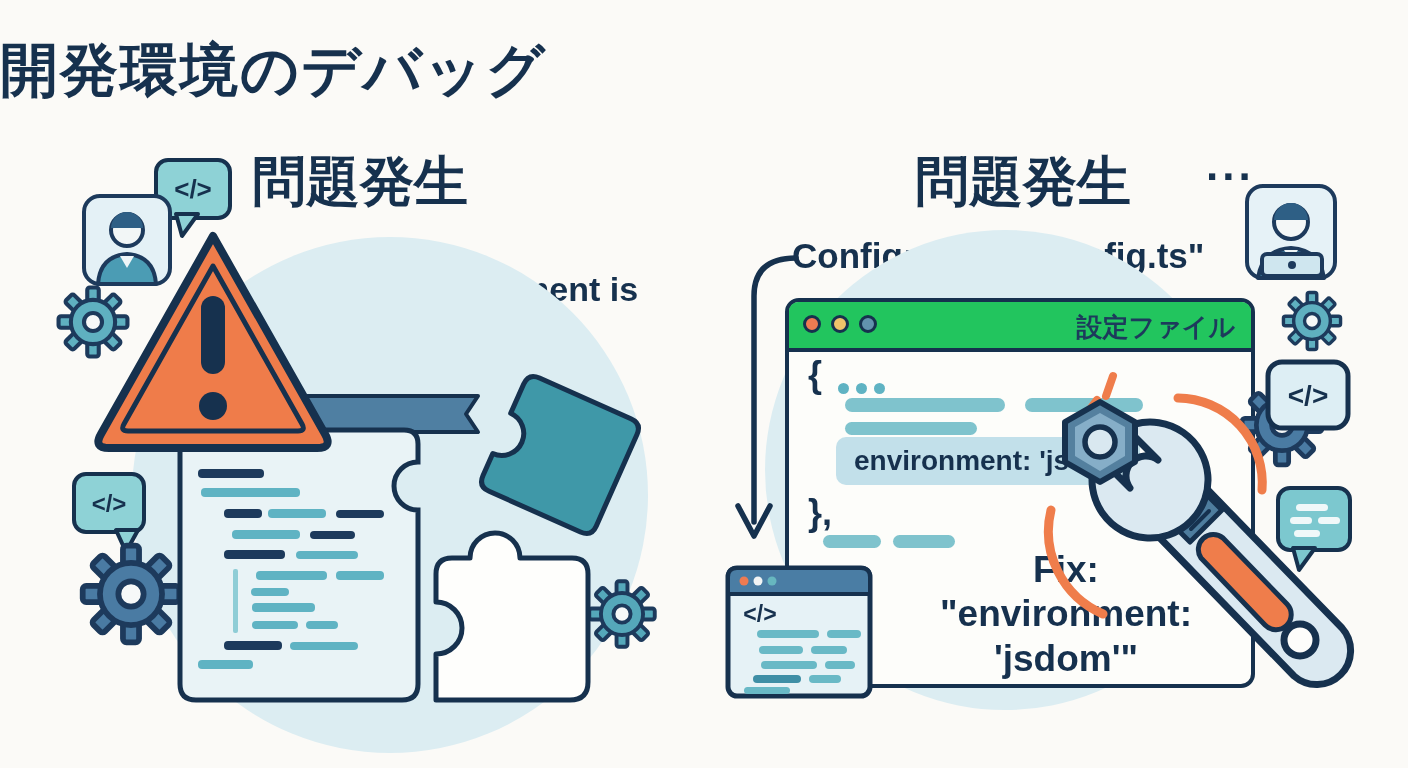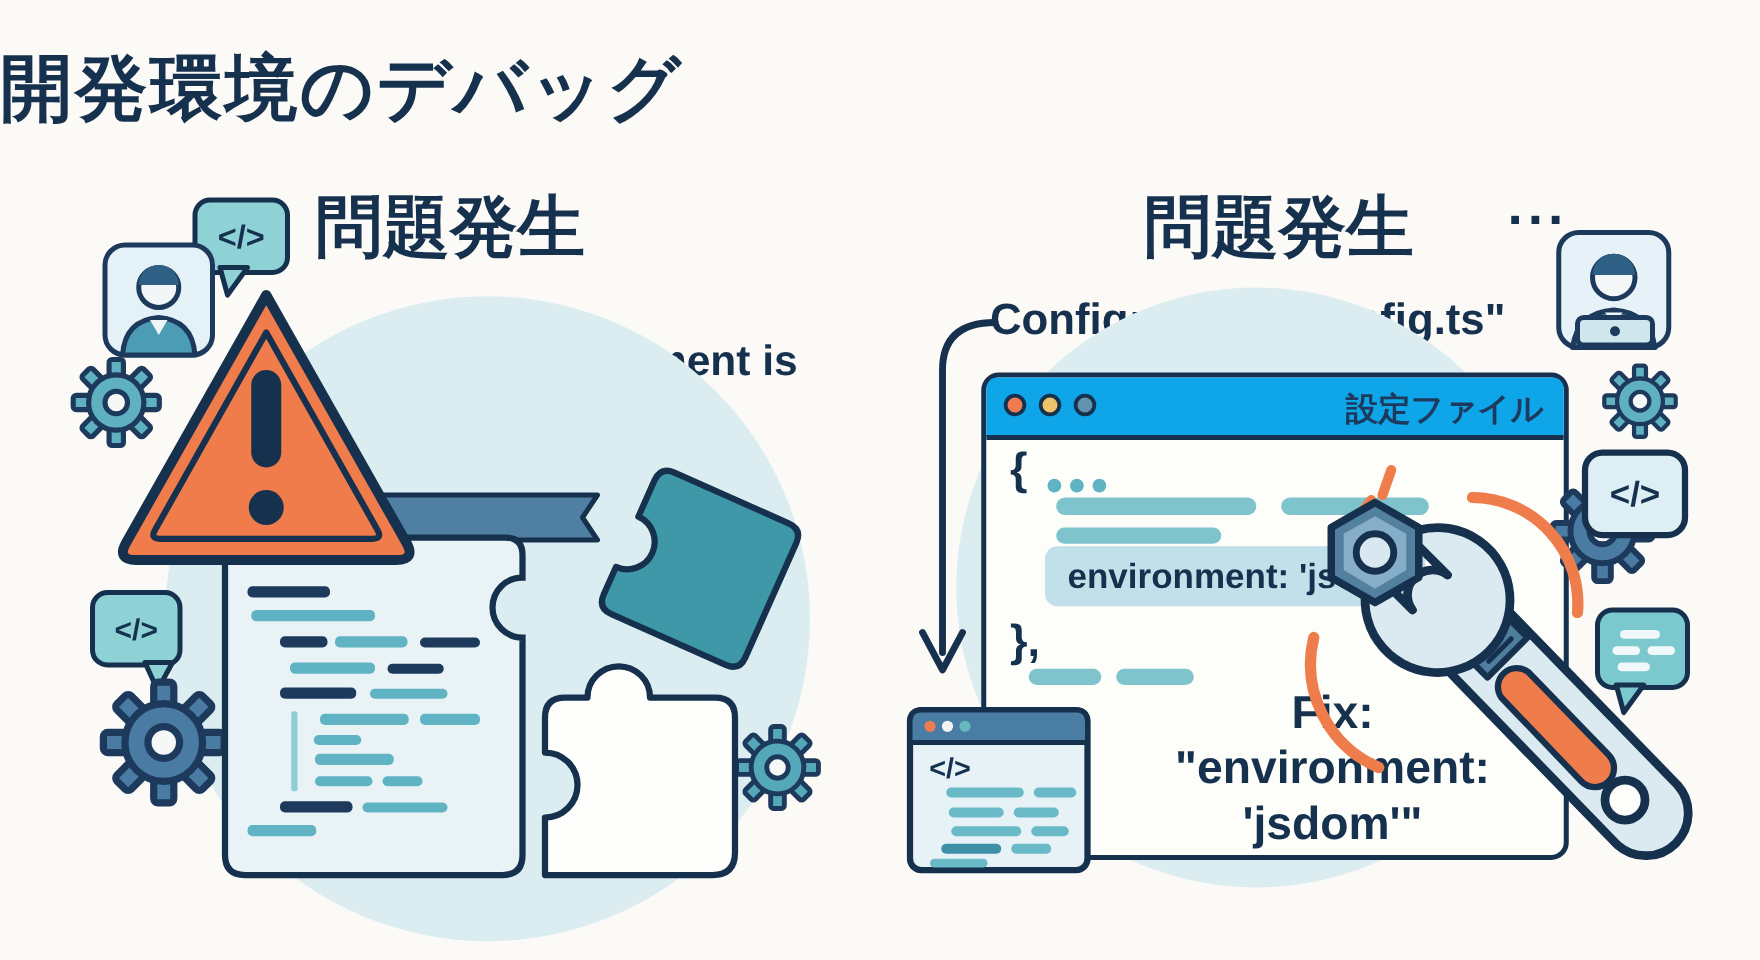--- a/index.html
+++ b/index.html
@@ -11,21 +11,21 @@
   #left-heading{left:252px;top:146px;font-size:54px;}
   #right-heading{left:915px;top:146px;font-size:54px;}
   #right-ellipsis{left:1206px;top:140px;font-size:44px;letter-spacing:4px;}
   #error-text{left:278px;top:268px;width:400px;text-align:center;font-size:34px;line-height:1.28;}
   #config-label{left:792px;top:236px;font-size:35px;}
   #fix-text{left:908px;top:548px;width:316px;text-align:center;font-size:37px;line-height:1.2;z-index:2;}
 
   
   #config-window{position:absolute;left:785px;top:298px;width:470px;height:390px;
     background:#fdfdfa;border:4px solid #16314e;border-radius:14px;z-index:2;box-sizing:border-box;}
-  #config-titlebar{position:absolute;left:0;top:0;right:0;height:46px;background:#0ea5e9;
+  #config-titlebar{position:absolute;left:0;top:0;right:0;height:46px;background:#22c55e;
     border-bottom:4px solid #16314e;border-radius:9px 9px 0 0;}
   .win-dot{position:absolute;top:13px;width:18px;height:18px;border-radius:50%;border:3px solid #16314e;box-sizing:border-box;}
   #dot1{left:14px;background:#ee7b52;}
   #dot2{left:42px;background:#eec36a;}
   #dot3{left:70px;background:#6292ad;}
   #config-title{position:absolute;right:16px;top:8px;font-size:26px;font-weight:bold;color:#1d3a5c;}
   .brace{position:absolute;font-size:36px;font-weight:bold;color:#16314e;}
   .code-dot{position:absolute;width:11px;height:11px;border-radius:50%;background:#5fb3c3;}
   .cw-bar{position:absolute;border-radius:7px;background:#7fc3cd;}
   #cw-highlight{position:absolute;left:47px;top:135px;width:304px;height:48px;background:#c2e0ea;

